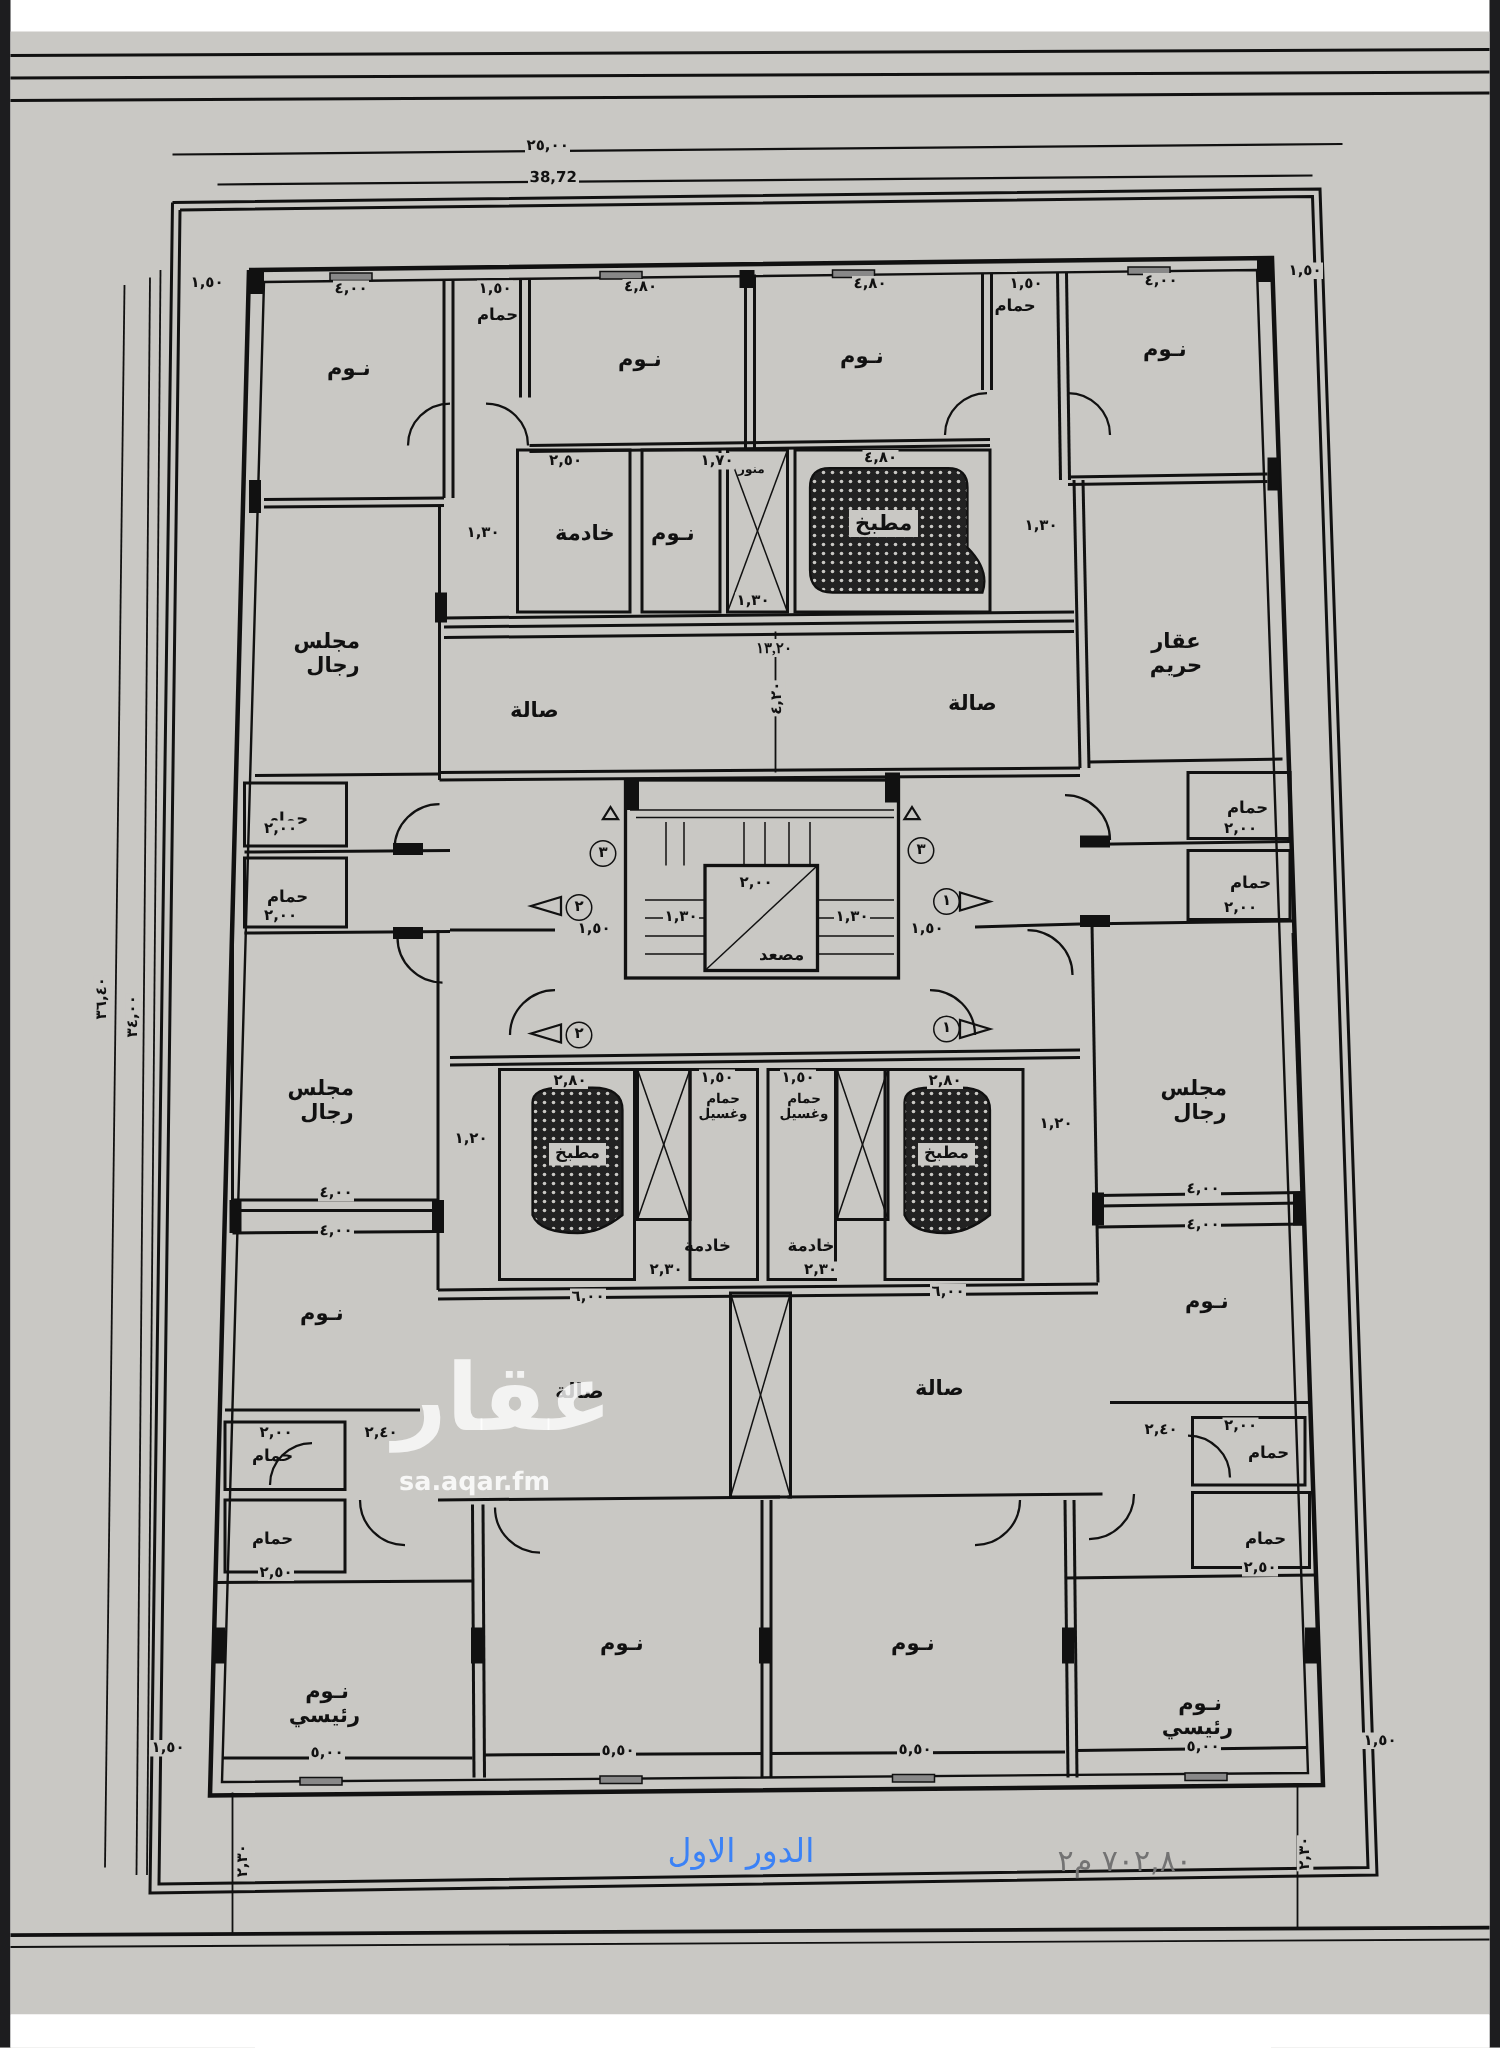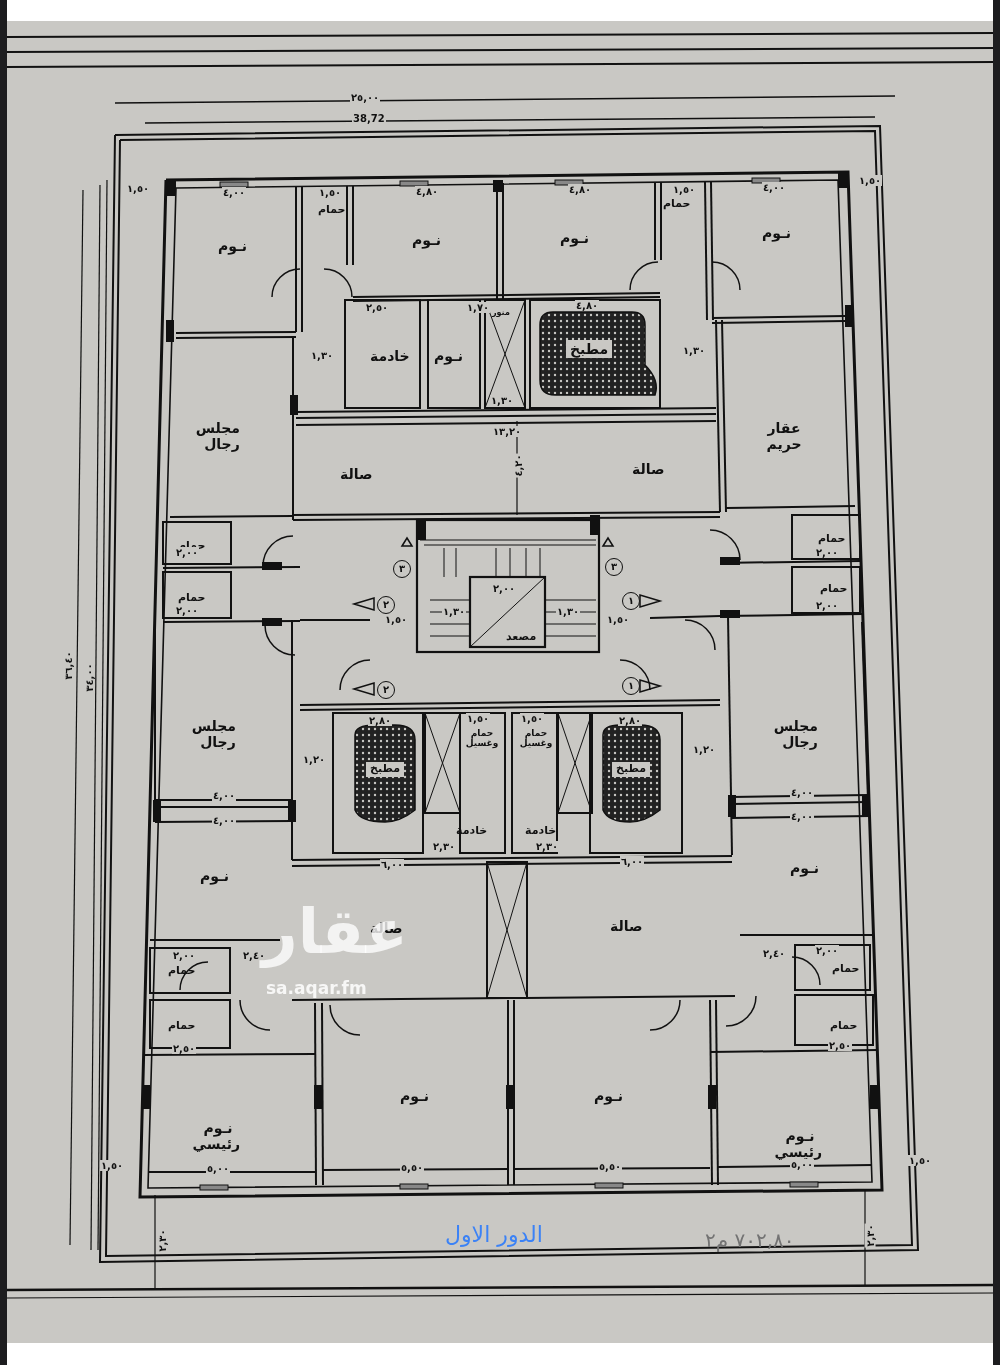--- a/index.html
+++ b/index.html
@@ -315,21 +315,21 @@
 <div class="dim" style="left:415px;top:186px;">٤,٨٠</div>
 <div class="dim" style="left:568px;top:184px;">٤,٨٠</div>
 <div class="dim" style="left:672px;top:184px;">١,٥٠</div>
 <div class="dim" style="left:762px;top:182px;">٤,٠٠</div>
 <div class="dim" style="left:365px;top:302px;">٢,٥٠</div>
 <div class="dim" style="left:446px;top:302px;margin-left:20px;">١,٧٠</div>
 <div class="dim" style="left:310px;top:350px;">١,٣٠</div>
 <div class="dim" style="left:682px;top:345px;">١,٣٠</div>
 <div class="dim" style="left:575px;top:300px;">٤,٨٠</div>
 <div class="dim" style="left:490px;top:395px;">١,٣٠</div>
-<div class="dim" style="left:492px;top:426px;">١٣,٢٠</div>
+<div class="dim" style="left:503px;top:426px;font-family:Liberation Serif, serif;">١٣,٢٠</div>
 <div class="dim" style="left:506px;top:460px;transform:rotate(-90deg);">٤,٢٠</div>
 <div class="dim" style="left:175px;top:547px;">٢,٠٠</div>
 <div class="dim" style="left:175px;top:605px;">٢,٠٠</div>
 <div class="dim" style="left:815px;top:547px;">٢,٠٠</div>
 <div class="dim" style="left:815px;top:600px;">٢,٠٠</div>
 <div class="dim" style="left:492px;top:583px;">٢,٠٠</div>
 <div class="dim" style="left:442px;top:606px;">١,٣٠</div>
 <div class="dim" style="left:556px;top:606px;">١,٣٠</div>
 <div class="dim" style="left:384px;top:614px;">١,٥٠</div>
 <div class="dim" style="left:606px;top:614px;">١,٥٠</div>

